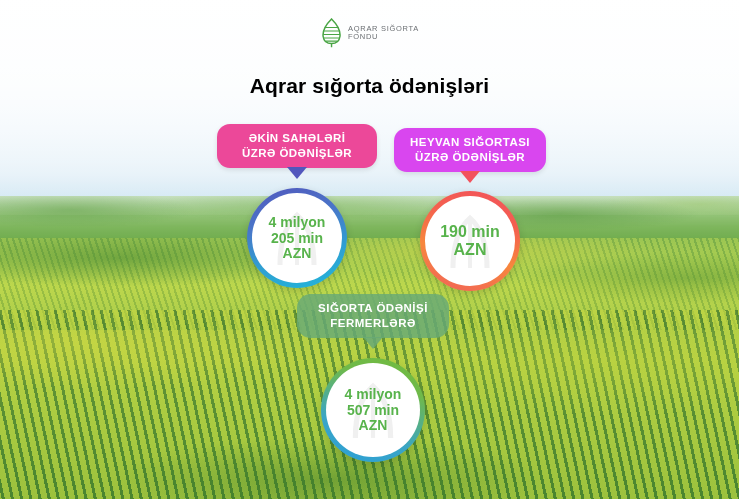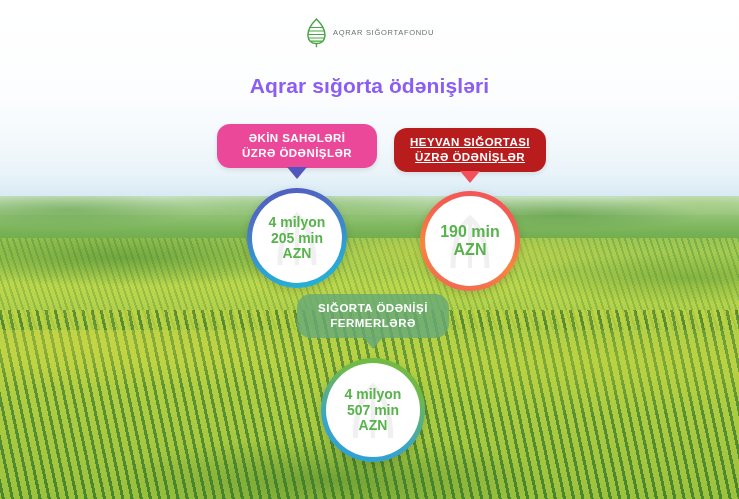--- a/index.html
+++ b/index.html
@@ -143,38 +143,38 @@
     top: 18px;
     left: 50%;
     transform: translateX(-50%);
     display: flex;
     align-items: center;
     gap: 6px;
   }
   .logo-mark { width: 22px; height: 30px; display: block; }
   .logo-text {
     display: flex;
-    flex-direction: row;
+    flex-direction: column;
     line-height: 1.12;
   }
   .logo-line {
     font-size: 7.5px;
     letter-spacing: 0.7px;
     color: #6b6f73;
     font-weight: 400;
     white-space: nowrap;
   }
 
   
   .title {
     position: absolute;
     top: 74px;
     left: 0; right: 0;
     text-align: center;
-    color: #8b5cf6;
+    color: #000000;
     font-size: 21px;
     font-weight: bold;
     letter-spacing: 0.1px;
   }
   .subtitle {
     position: absolute;
     top: 101px;
     left: 0; right: 0;
     text-align: center;
     color: #55b24a;
@@ -252,21 +252,21 @@
     margin: 20px auto 0 auto;
     background: linear-gradient(165deg, #5257bd 0%, #4a74c8 32%, #2f9fd2 66%, #21b6d9 100%);
     padding: 5px;
     box-sizing: border-box;
   }
   #metric-crops .ring-inner { width: 90px; height: 90px; }
   #metric-crops .ring-value { font-size: 14px; }
 
   
   #metric-livestock { left: 394px; top: 128px; width: 152px; }
-  #metric-livestock .badge { background: #b91c1c; text-decoration: underline; }
+  #metric-livestock .badge { background: #d946ef; }
   #metric-livestock .badge-tail { border-top: 12px solid #f2515c; }
   #metric-livestock .ring {
     width: 100px; height: 100px;
     margin: 19px auto 0 auto;
     background: linear-gradient(195deg, #f2515c 0%, #f4604f 30%, #f7873d 62%, #f1605a 100%);
     padding: 5px;
     box-sizing: border-box;
   }
   #metric-livestock .ring-inner { width: 90px; height: 90px; }
   #metric-livestock .ring-value { font-size: 16px; }

